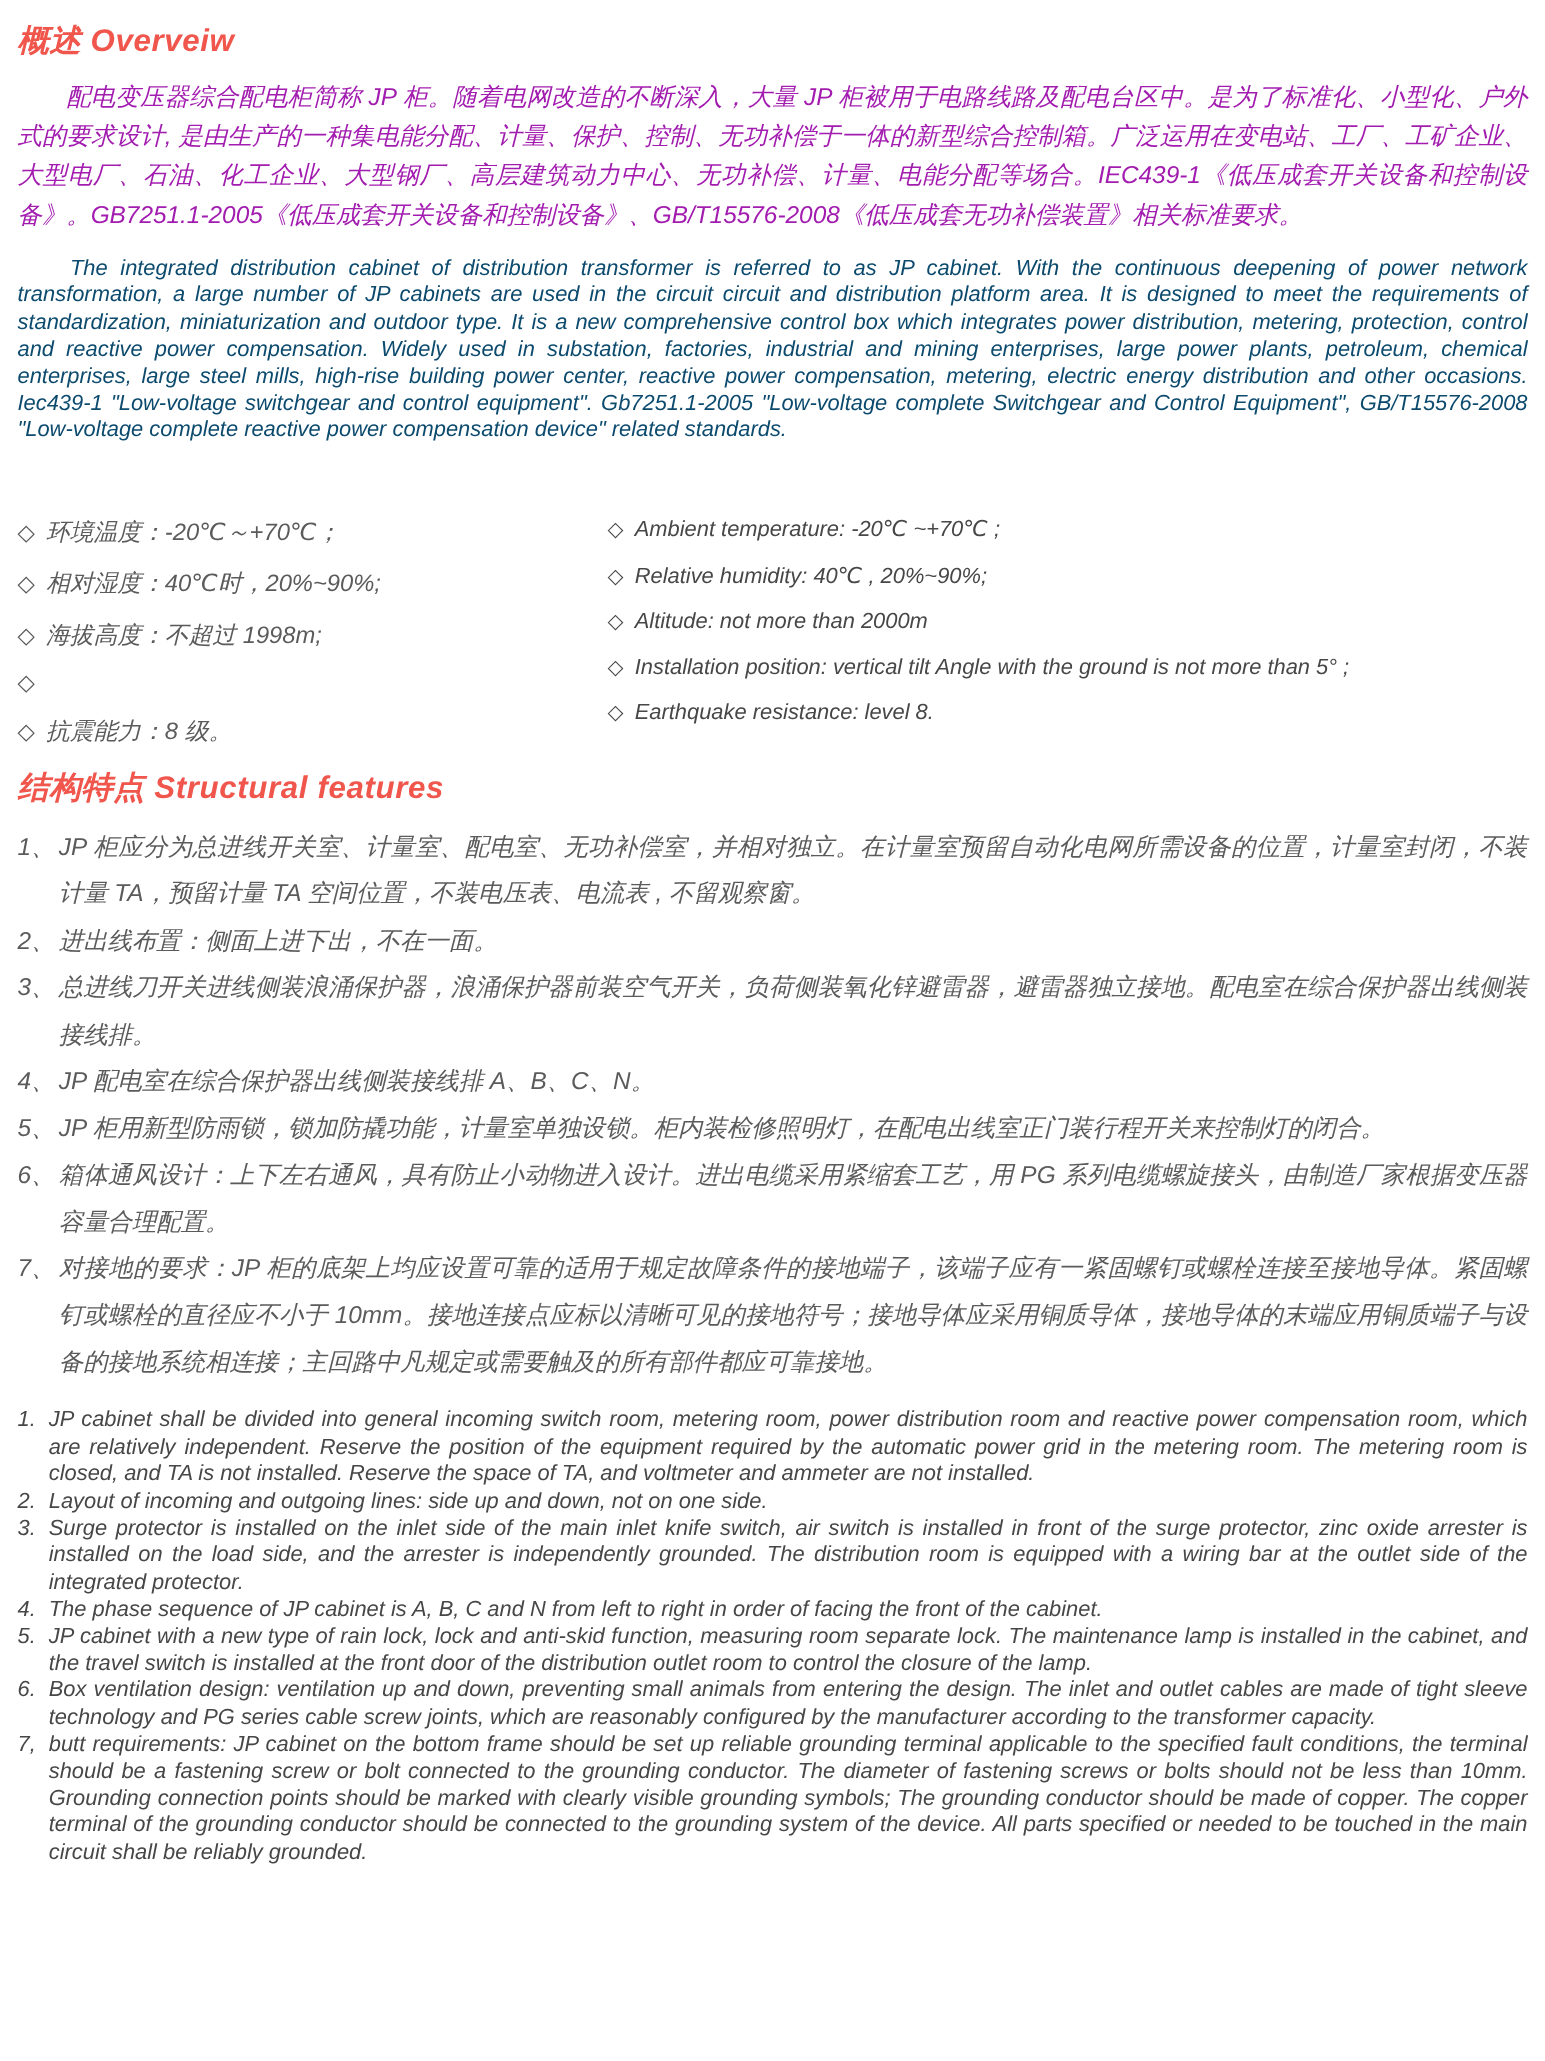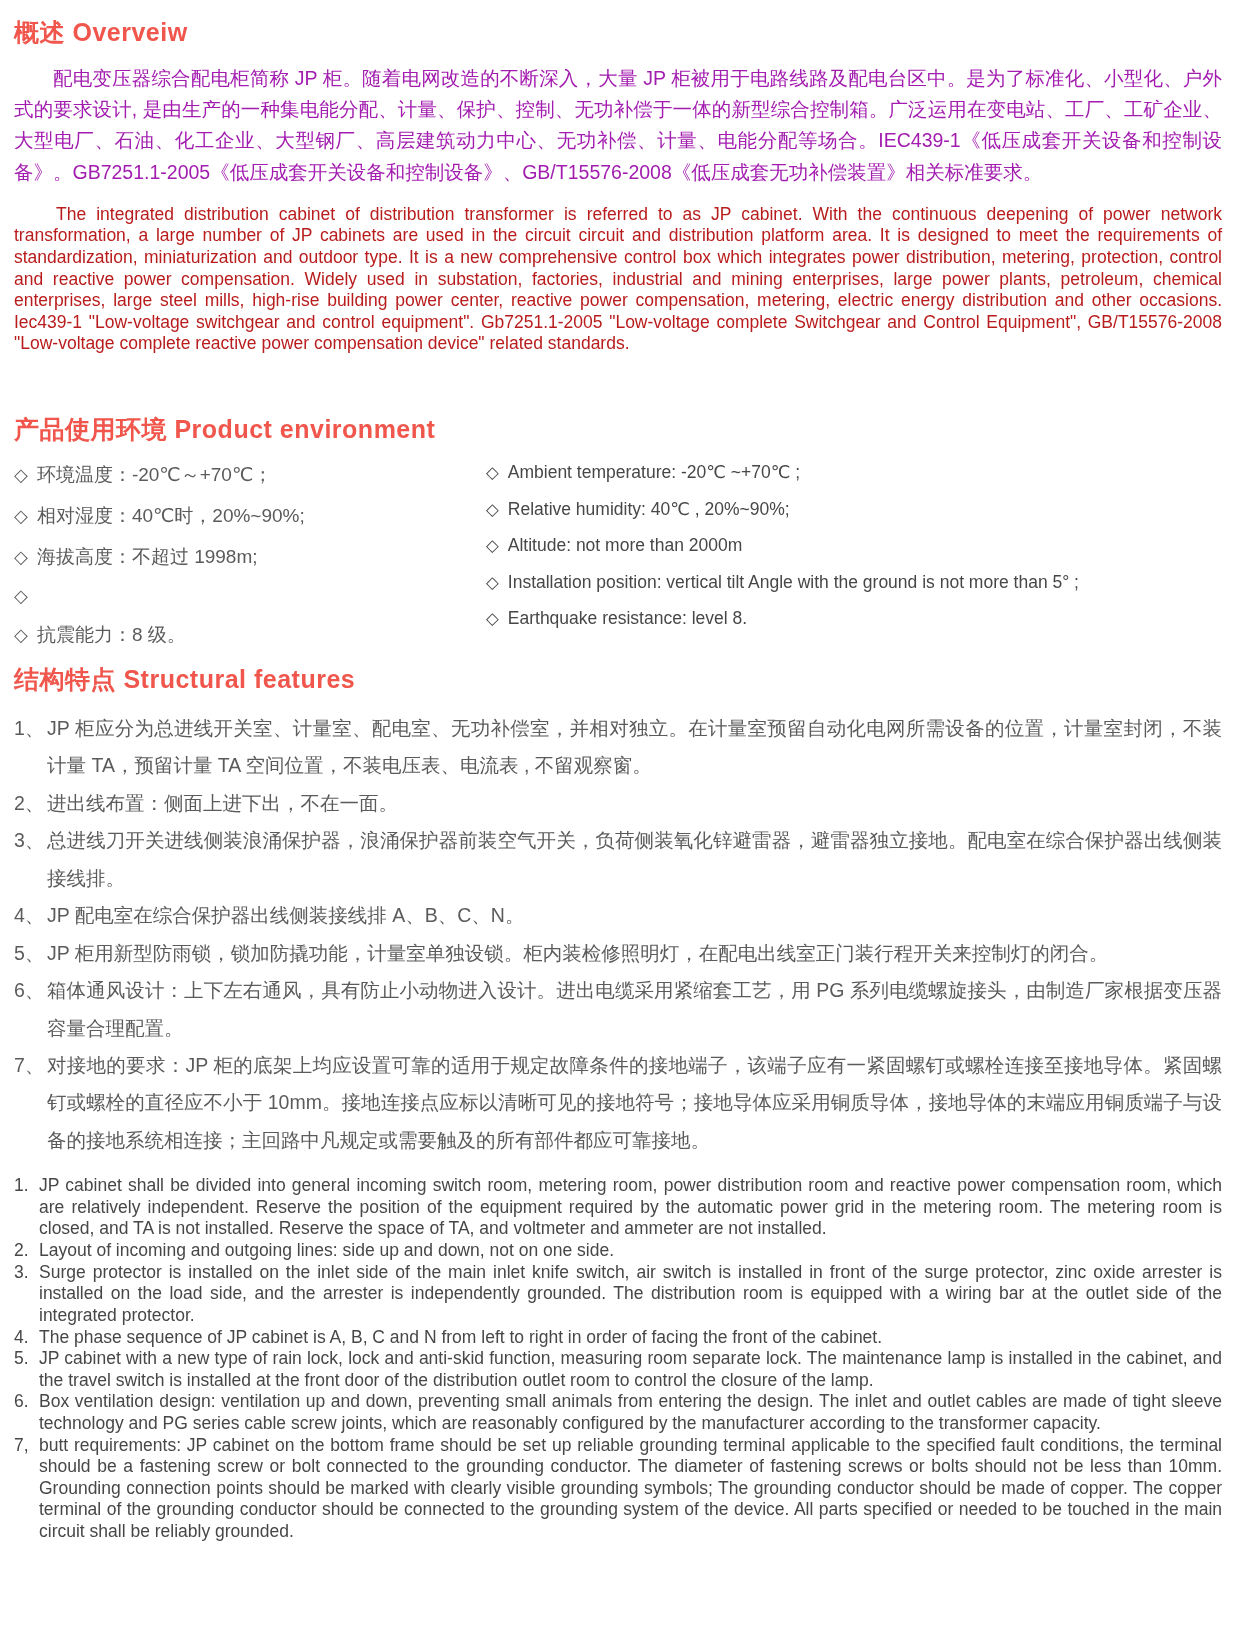--- a/index.html
+++ b/index.html
@@ -7,40 +7,41 @@
     width: 1236px;
     font-family: "Liberation Sans", "DejaVu Sans", sans-serif;
     -webkit-font-smoothing: antialiased;
   }
   .page {
     box-sizing: border-box;
     width: 1236px;
     min-height: 1649px;
     padding: 16px 14px 30px 14px;
     background: #ffffff;
+    font-style: italic;
   }
   .sec-heading {
     color: #f0564c;
     font-size: 25px;
     font-weight: bold;
     margin: 0 0 14px 0;
     letter-spacing: 0.5px;
   }
   
   .zh-para {
     margin: 6px 0 0 0;
     color: #a21caf;
     font-size: 19.5px;
     line-height: 1.6;
     text-align: justify;
     text-indent: 2em;
   }
   .en-para {
     margin: 16px 0 0 0;
-    color: #b91c1c;
+    color: #0c4a6e;
     font-size: 17.5px;
     line-height: 1.235;
     text-align: justify;
     text-indent: 2.4em;
   }
   
   .env-section { margin-top: 58px; }
   .env-cols { display: flex; align-items: flex-start; margin-top: 16px; }
   .env-list { list-style: none; margin: 0; padding: 0; }
   .env-list.zh { flex: 0 0 472px; font-size: 19px; color: #5b5b5b; }
@@ -66,21 +67,20 @@
 
 <div class="page">
 
   <section class="overview-section">
     <h2 class="sec-heading">概述 Overveiw</h2>
     <p class="zh-para">配电变压器综合配电柜简称 JP 柜。随着电网改造的不断深入，大量 JP 柜被用于电路线路及配电台区中。是为了标准化、小型化、户外式的要求设计, 是由生产的一种集电能分配、计量、保护、控制、无功补偿于一体的新型综合控制箱。广泛运用在变电站、工厂、工矿企业、大型电厂、石油、化工企业、大型钢厂、高层建筑动力中心、无功补偿、计量、电能分配等场合。IEC439-1《低压成套开关设备和控制设备》。GB7251.1-2005《低压成套开关设备和控制设备》、GB/T15576-2008《低压成套无功补偿装置》相关标准要求。</p>
     <p class="en-para">The integrated distribution cabinet of distribution transformer is referred to as JP cabinet. With the continuous deepening of power network transformation, a large number of JP cabinets are used in the circuit circuit and distribution platform area. It is designed to meet the requirements of standardization, miniaturization and outdoor type. It is a new comprehensive control box which integrates power distribution, metering, protection, control and reactive power compensation. Widely used in substation, factories, industrial and mining enterprises, large power plants, petroleum, chemical enterprises, large steel mills, high-rise building power center, reactive power compensation, metering, electric energy distribution and other occasions. Iec439-1 "Low-voltage switchgear and control equipment". Gb7251.1-2005 "Low-voltage complete Switchgear and Control Equipment", GB/T15576-2008 "Low-voltage complete reactive power compensation device" related standards.</p>
   </section>
 
   <section class="env-section">
-    <h2 class="sec-heading">产品使用环境 Product environment</h2>
     <div class="env-cols">
       <ul class="env-list zh">
 
           <li class="env-item">
             <span class="diamond">◇</span>
             <span class="env-text">环境温度：-20℃～+70℃；</span>
           </li>
 
           <li class="env-item">
             <span class="diamond">◇</span>

